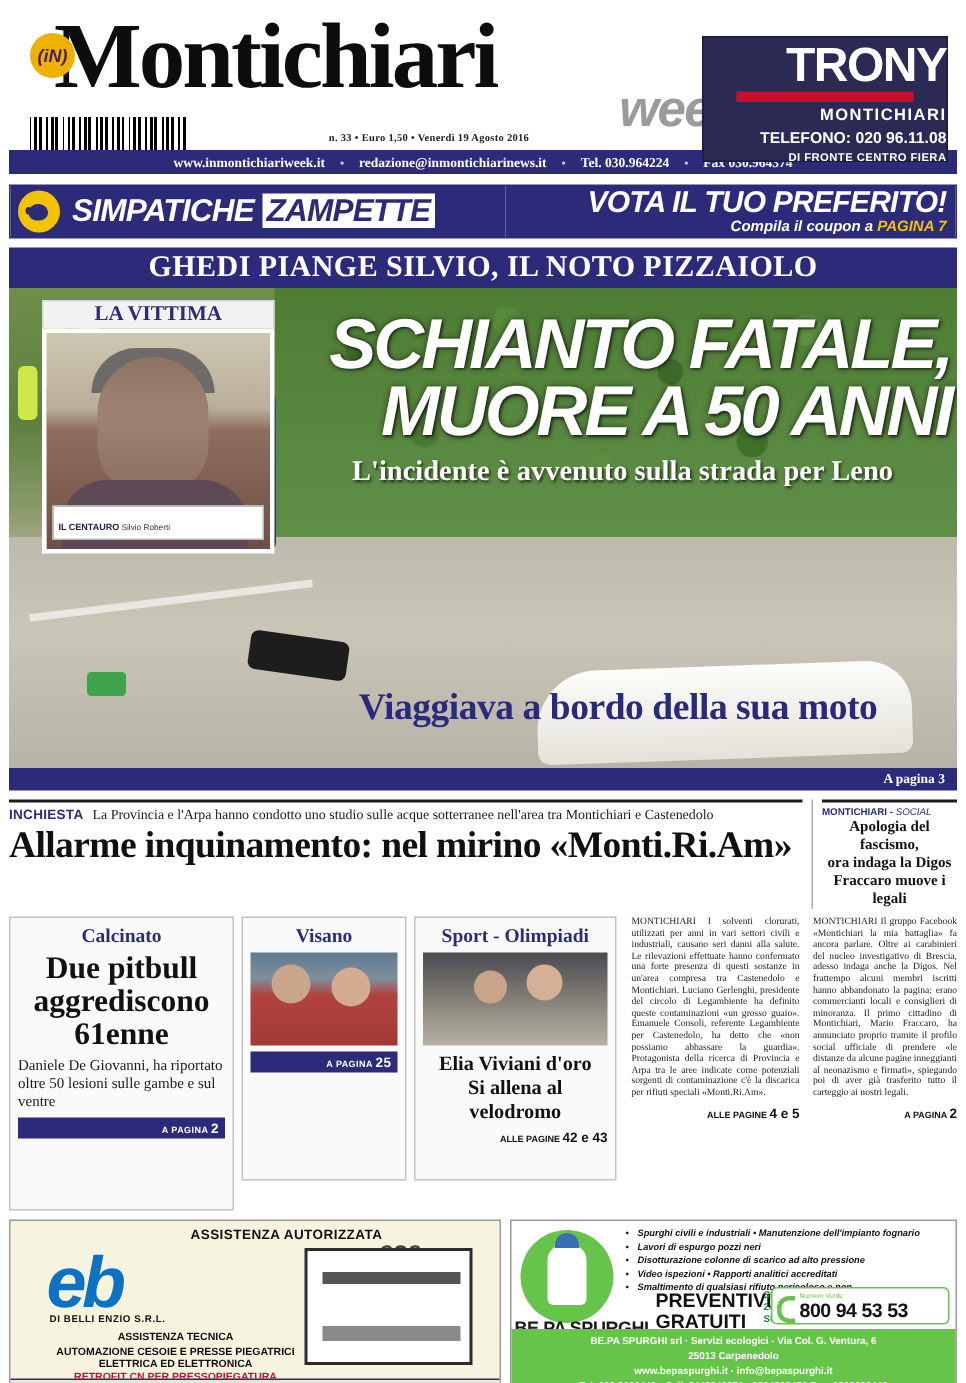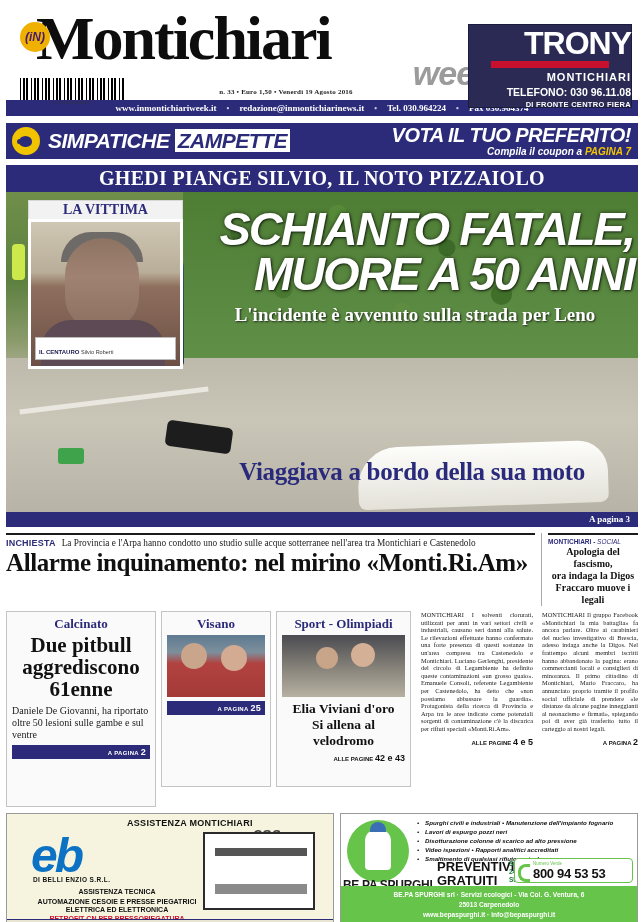--- a/index.html
+++ b/index.html
@@ -304,21 +304,21 @@
       <div class="mast-main">Montichiari</div>
       <div class="mast-week">week</div>
     </div>
 
     <div class="mast-meta">n. 33 • Euro 1,50 • Venerdì 19 Agosto 2016</div>
 
     <div class="trony">
       <div class="t1">TRONY</div>
       <div class="rule"></div>
       <div class="t2">MONTICHIARI</div>
-      <div class="t3">TELEFONO: 030 96.11.08</div>
+      <div class="t3">TELEFONO: 020 96.11.08</div>
       <div class="t4">DI FRONTE CENTRO FIERA</div>
     </div>
   </div>
 
   <div class="contactbar">
     <span>www.inmontichiariweek.it</span>
     <span class="dot">•</span>
     <span>redazione@inmontichiarinews.it</span>
     <span class="dot">•</span>
     <span>Tel. 030.964224</span>
@@ -448,21 +448,21 @@
       <div class="pageplain">
         <span>A PAGINA</span>
         <span class="n">2</span>
       </div>
     </div>
   </div>
 
   <div class="ads">
 
     <div class="ad-eb">
-      <div class="eb-assist">ASSISTENZA MONTICHIARI</div>
+      <div class="eb-assist">ASSISTENZA AUTORIZZATA</div>
       <div class="eb-esa">esa</div>
       <div class="eb-logo">eb</div>
       <div class="eb-sub">DI BELLI ENZIO S.R.L.</div>
       <div class="eb-l1">ASSISTENZA TECNICA</div>
       <div class="eb-l2">
         <span>ELETTRICA ED ELETTRONICA</span>
       </div>
       <div class="eb-l2" style="top:84px">AUTOMAZIONE CESOIE E PRESSE PIEGATRICI</div>
       <div class="eb-l3">RETROFIT CN PER PRESSOPIEGATURA</div>
       <div class="eb-machine"></div>

